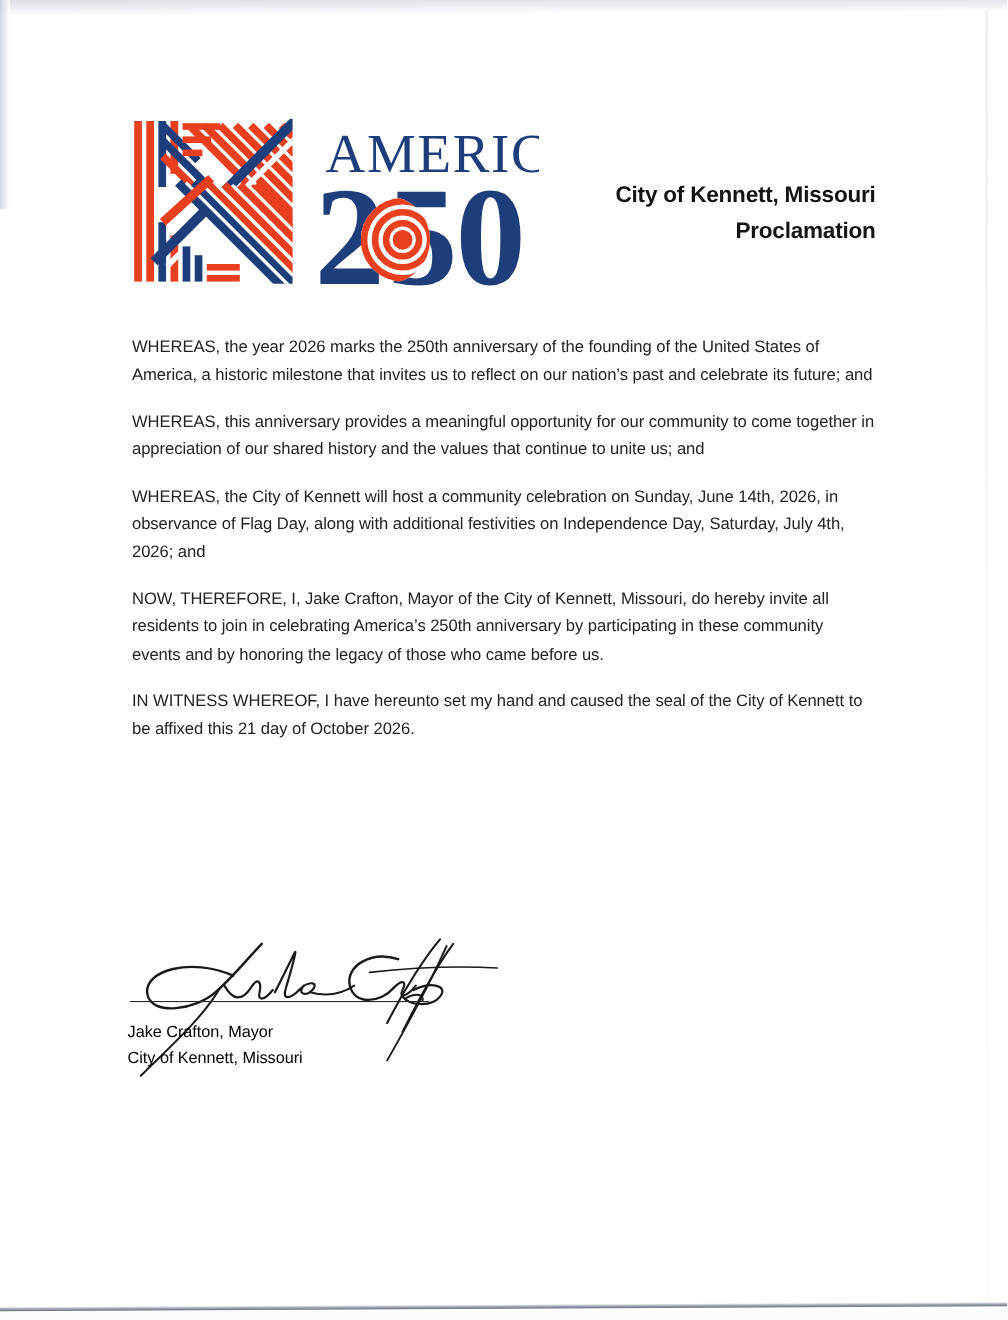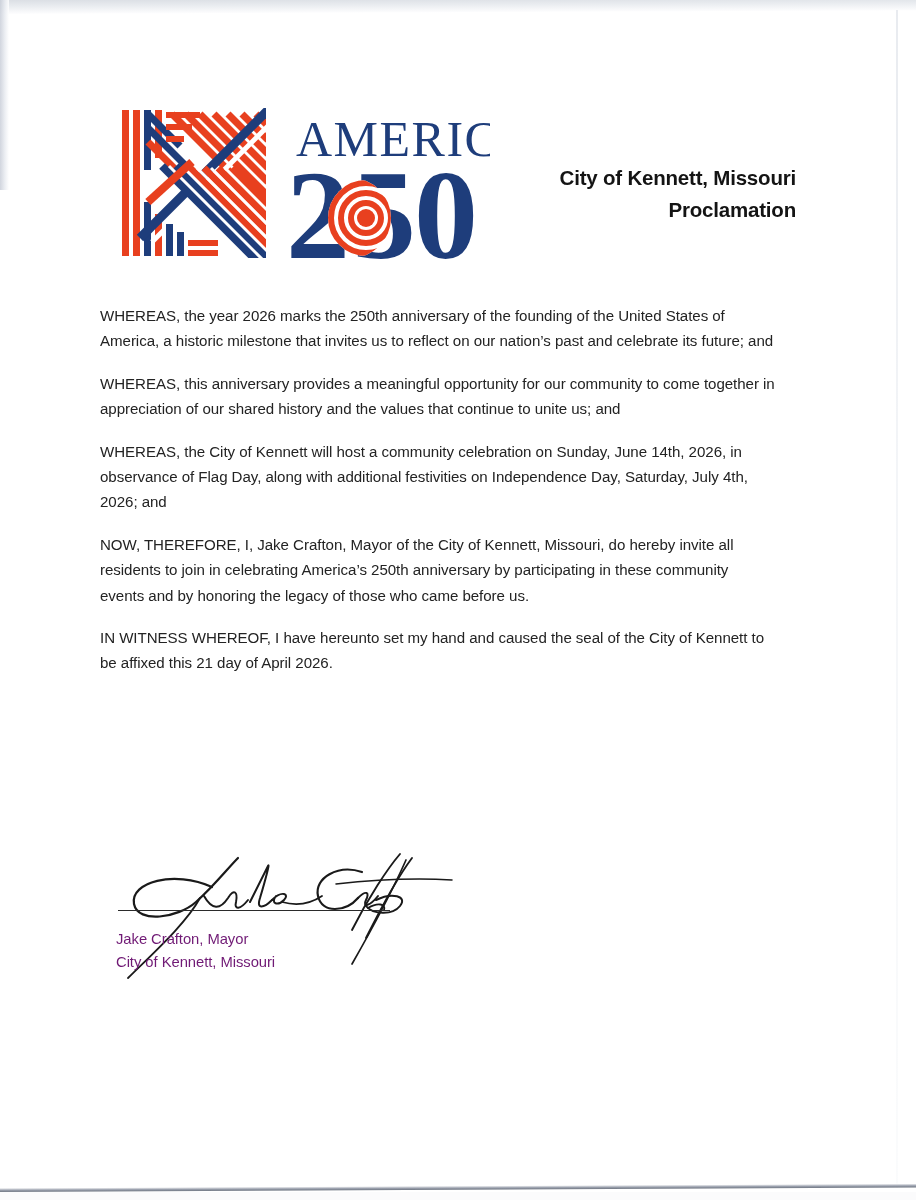--- a/index.html
+++ b/index.html
@@ -88,21 +88,21 @@
     font-weight: 700;
     font-size: 20.5px;
     line-height: 32px;
     letter-spacing: -0.2px;
   }
   .header-titles div { white-space: nowrap; }
 
   
   .body-copy {
     position: absolute;
-    left: 100px;
+    left: 120px;
     top: 303px;
     width: 676px;
   }
   .para {
     color: #232323;
     font-size: 15.1px;
     line-height: 25.4px;
     letter-spacing: -0.05px;
     margin: 0 0 17px 0;
     text-align: left;
@@ -122,21 +122,21 @@
     left: 18px;
     top: 58px;
     width: 272px;
     height: 1px;
     background: #2b2b2b;
   }
   .sig-names {
     position: absolute;
     left: 16px;
     top: 76px;
-    color: #701a75;
+    color: #000000;
     font-size: 14.8px;
     line-height: 23px;
     letter-spacing: -0.05px;
   }
   .sig-names div { white-space: nowrap; }
 </style>
 </head>
 <body>
 
 <div class="page">
@@ -294,21 +294,21 @@
       <div>City of Kennett, Missouri</div>
       <div>Proclamation</div>
     </div>
   </div>
 
   <div class="body-copy">
     <p class="para">WHEREAS, the year 2026 marks the 250th anniversary of the founding of the United States of America, a historic milestone that invites us to reflect on our nation’s past and celebrate its future; and</p>
     <p class="para">WHEREAS, this anniversary provides a meaningful opportunity for our community to come together in appreciation of our shared history and the values that continue to unite us; and</p>
     <p class="para">WHEREAS, the City of Kennett will host a community celebration on Sunday, June 14th, 2026, in observance of Flag Day, along with additional festivities on Independence Day, Saturday, July 4th, 2026; and</p>
     <p class="para">NOW, THEREFORE, I, Jake Crafton, Mayor of the City of Kennett, Missouri, do hereby invite all residents to join in celebrating America’s 250th anniversary by participating in these community events and by honoring the legacy of those who came before us.</p>
-    <p class="para">IN WITNESS WHEREOF, I have hereunto set my hand and caused the seal of the City of Kennett to be affixed this 21 day of April  2026.</p>
+    <p class="para">IN WITNESS WHEREOF, I have hereunto set my hand and caused the seal of the City of Kennett to be affixed this 21 day of October  2026.</p>
   </div>
 
   <div class="sig-block">
     <svg class="sig-svg" width="420" height="130" viewBox="0 0 420 130" xmlns="http://www.w3.org/2000/svg">
       <g fill="none" stroke="#1a1a1a" stroke-linecap="round" stroke-linejoin="round">
 
         <path d="M112 35 C 74 18, 30 30, 34 52 C 38 72, 78 66, 96 50
                  C 114 34, 128 16, 138 6" stroke-width="2.2"></path>
 
         <path d="M100 46 C 86 72, 50 104, 28 126" stroke-width="1.8"></path>

